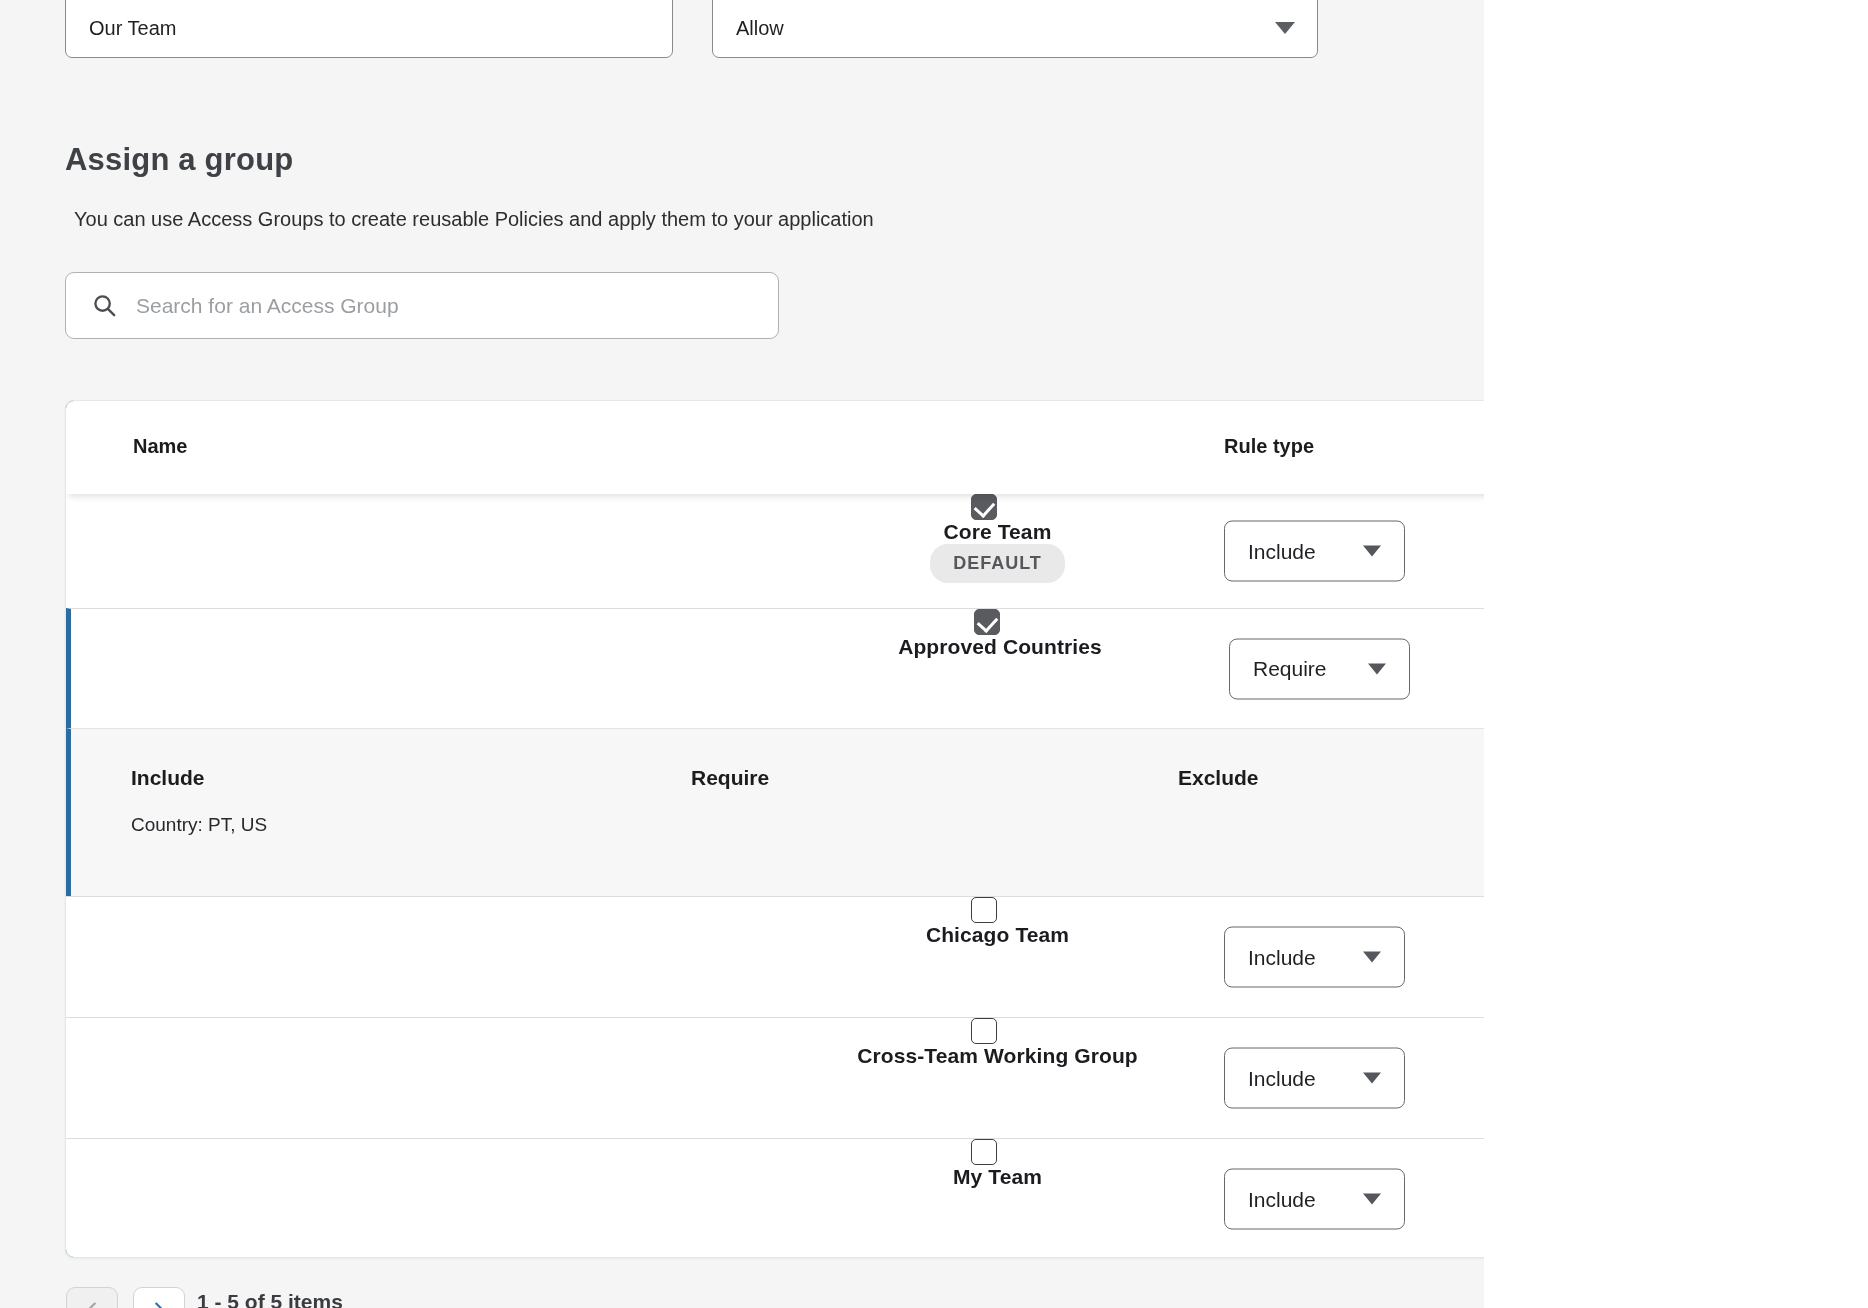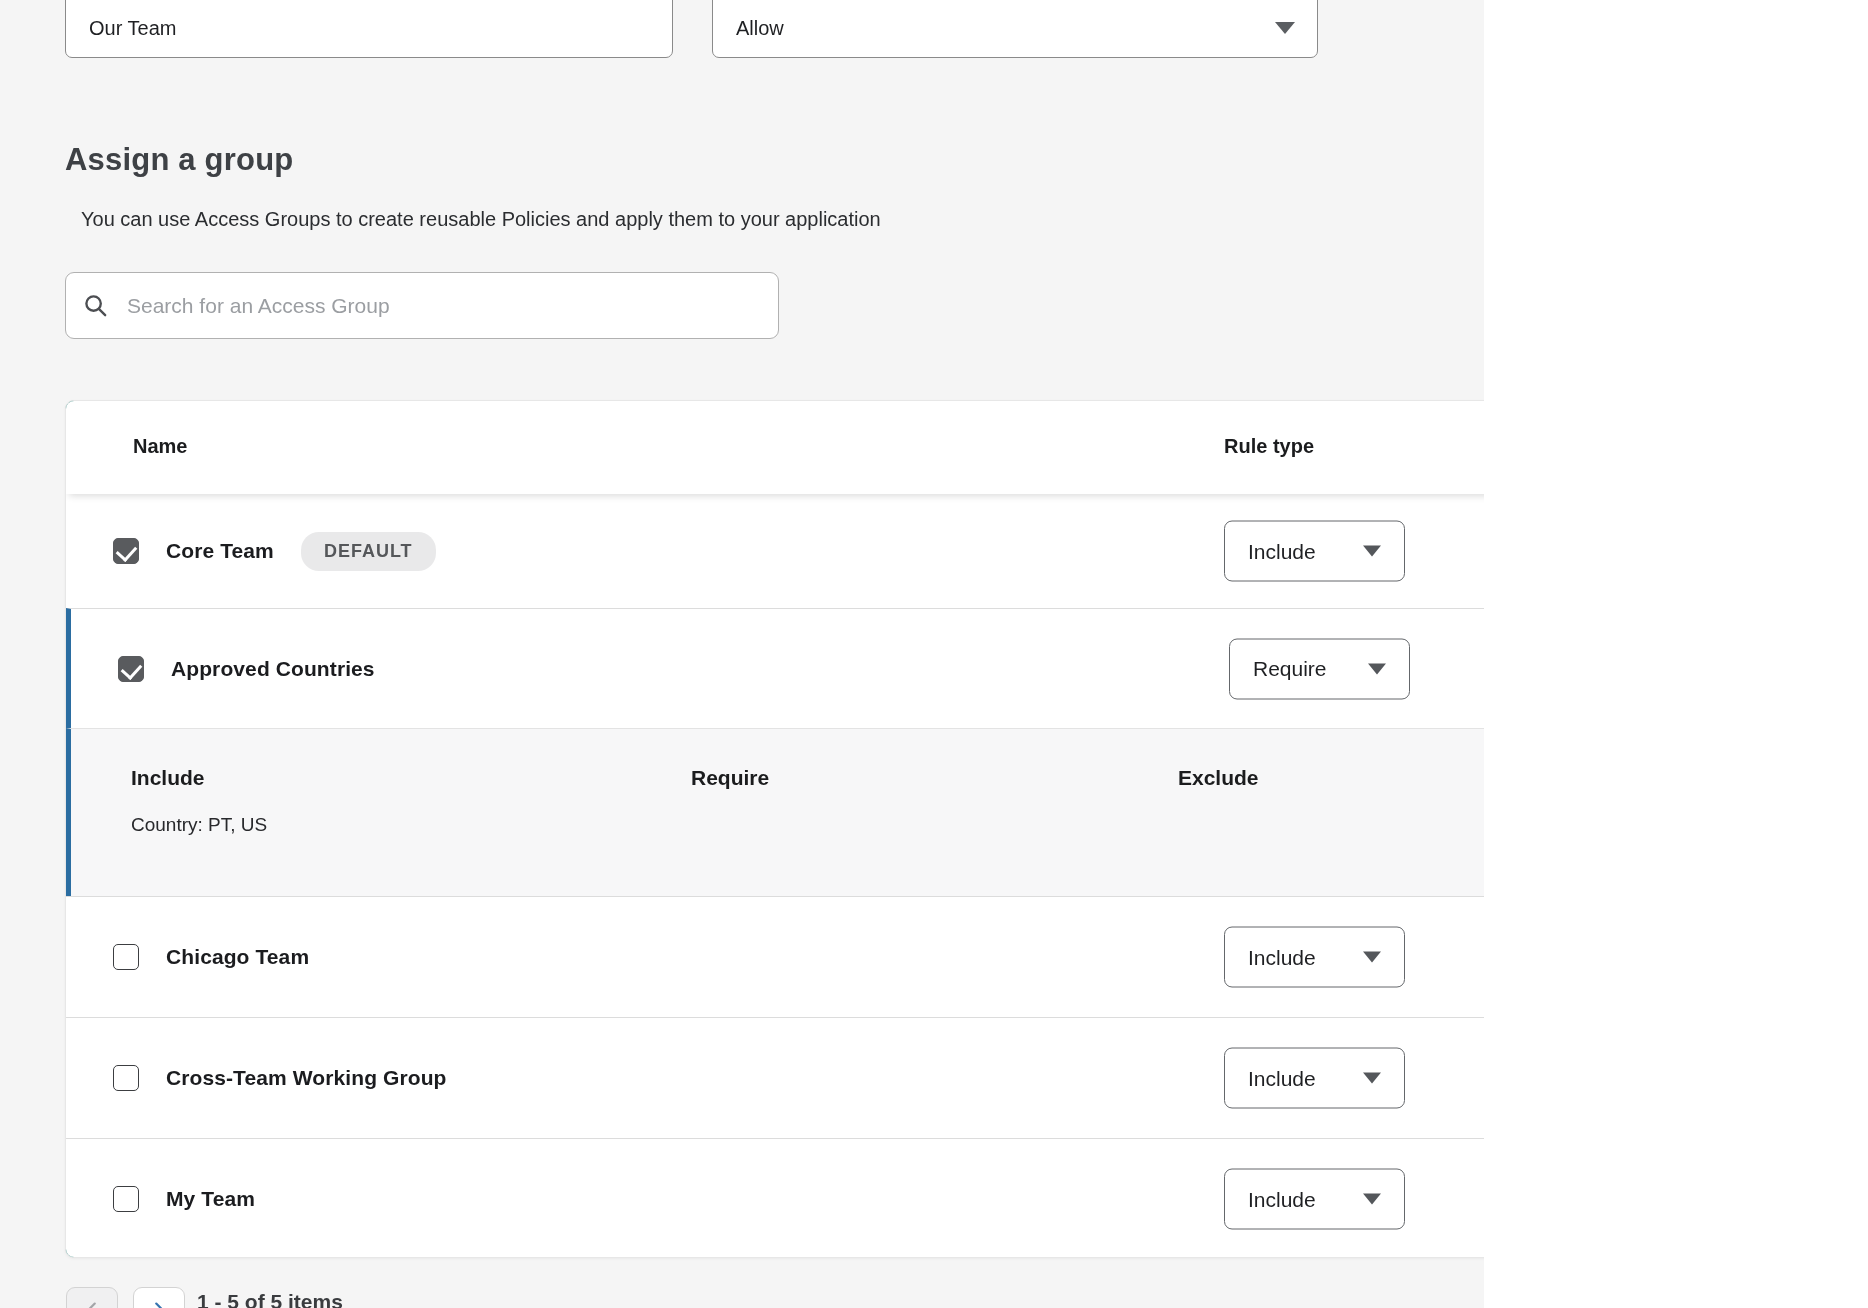--- a/index.html
+++ b/index.html
@@ -24,29 +24,29 @@
     width:0; height:0; border-left:10px solid transparent;
     border-right:10px solid transparent; border-top:12px solid #5b5e62;
   }
 
   
   .section-heading{
     position:absolute; left:65px; top:142px;
     font-size:31px; font-weight:700; color:#3e4145; letter-spacing:.2px;
   }
   .section-desc{
-    position:absolute; left:81px; top:208px;
+    position:absolute; left:74px; top:208px;
     font-size:20px; color:#2b2d30;
   }
 
   
   .search-box{
     position:absolute; left:65px; top:272px; width:714px; height:67px;
     background:#fff; border:1.5px solid #b1b1b1; border-radius:9px;
-    display:flex; align-items:center; padding:0 12px;
+    display:flex; align-items:center; padding:0 21px;
   }
   .search-box svg{ flex:0 0 auto; margin:0 18px 0 4px; }
   .search-input{
     border:none; outline:none; background:transparent; width:100%;
     font-family:inherit; font-size:21px; color:#1f2023;
   }
   .search-input::placeholder{ color:#9b9ea2; opacity:1; }
 
   
   .card{
@@ -58,21 +58,21 @@
   .thead{
     position:relative; height:93px; background:#fff; z-index:3;
     box-shadow:0 5px 7px -3px rgba(0,0,0,.14);
     font-size:20px; font-weight:700; color:#1b1c1e;
   }
   .th-name{ position:absolute; left:67px; top:34px; }
   .th-rule{ position:absolute; left:1158px; top:34px; }
 
   .row{
     position:relative; display:flex; align-items:center;
-    padding-left:47px; background:#fff;
+    padding-left:81px; background:#fff;flex-direction:column;
   }
   .row + .row, .row-panel + .row{ border-top:1px solid #dcdcdc; }
   .row-core{ height:114px; }
   .row-approved{ height:120px; border-top:1px solid #dcdcdc; }
   .row-h121{ height:121px; }
   .selected{ border-left:5px solid #2b6da1; }
 
   .checkbox{
     width:26px; height:26px; border-radius:5px; flex:0 0 auto;
     border:1.8px solid #3c3e41; background:#fff; position:relative;

